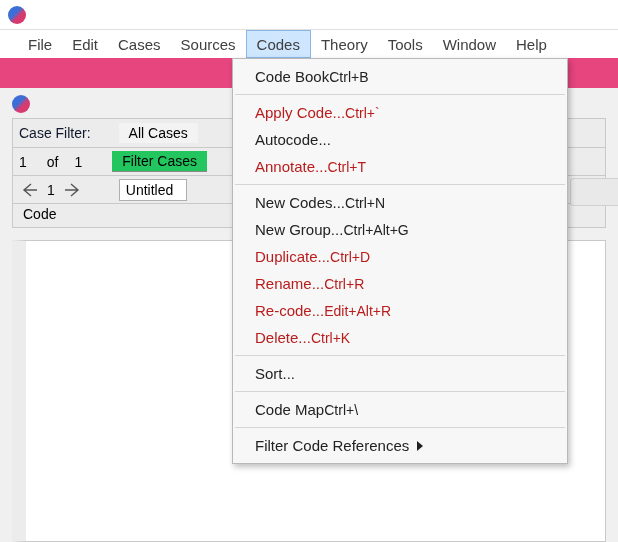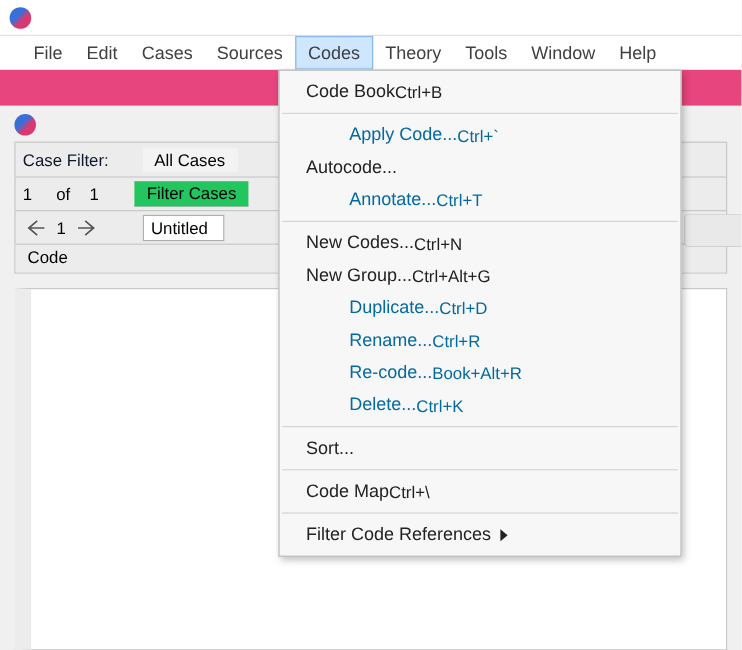--- a/index.html
+++ b/index.html
@@ -114,21 +114,21 @@
     border:1px solid #b8b8b8;
     box-shadow:2px 3px 6px rgba(0,0,0,0.25);
     z-index:50;
     padding:4px 0;
   }
   .dd-item {
     display:flex;align-items:center;
     padding:5px 22px 5px 22px;
     font-size:15px;color:#222;
   }
-  .dd-item.disabled { color:#0369a1;margin-left:36px; }
+  .dd-item.disabled { color:#b91c1c; }
   .dd-sep { height:1px;background:#d5d5d5;margin:4px 2px; }
   .dd-shortcut { color:inherit;font-size:14px; }
   .dd-sub {
     display:flex;align-items:center;justify-content:space-between;
   }
   .submenu-arrow {
     width:0;height:0;border-top:5px solid transparent;border-bottom:5px solid transparent;border-left:6px solid #222;
     margin-left:8px;
   }
   .right-strip {
@@ -242,21 +242,21 @@
     </div>
     <div class="dd-item disabled">
       <span>Rename...</span>
       <span class="dd-sub">
         <span class="dd-shortcut">Ctrl+R</span>
       </span>
     </div>
     <div class="dd-item disabled">
       <span>Re-code...</span>
       <span class="dd-sub">
-        <span class="dd-shortcut">Book+Alt+R</span>
+        <span class="dd-shortcut">Edit+Alt+R</span>
       </span>
     </div>
     <div class="dd-item disabled">
       <span>Delete...</span>
       <span class="dd-sub">
         <span class="dd-shortcut">Ctrl+K</span>
       </span>
     </div>
     <div class="dd-sep"></div>
     <div class="dd-item">

